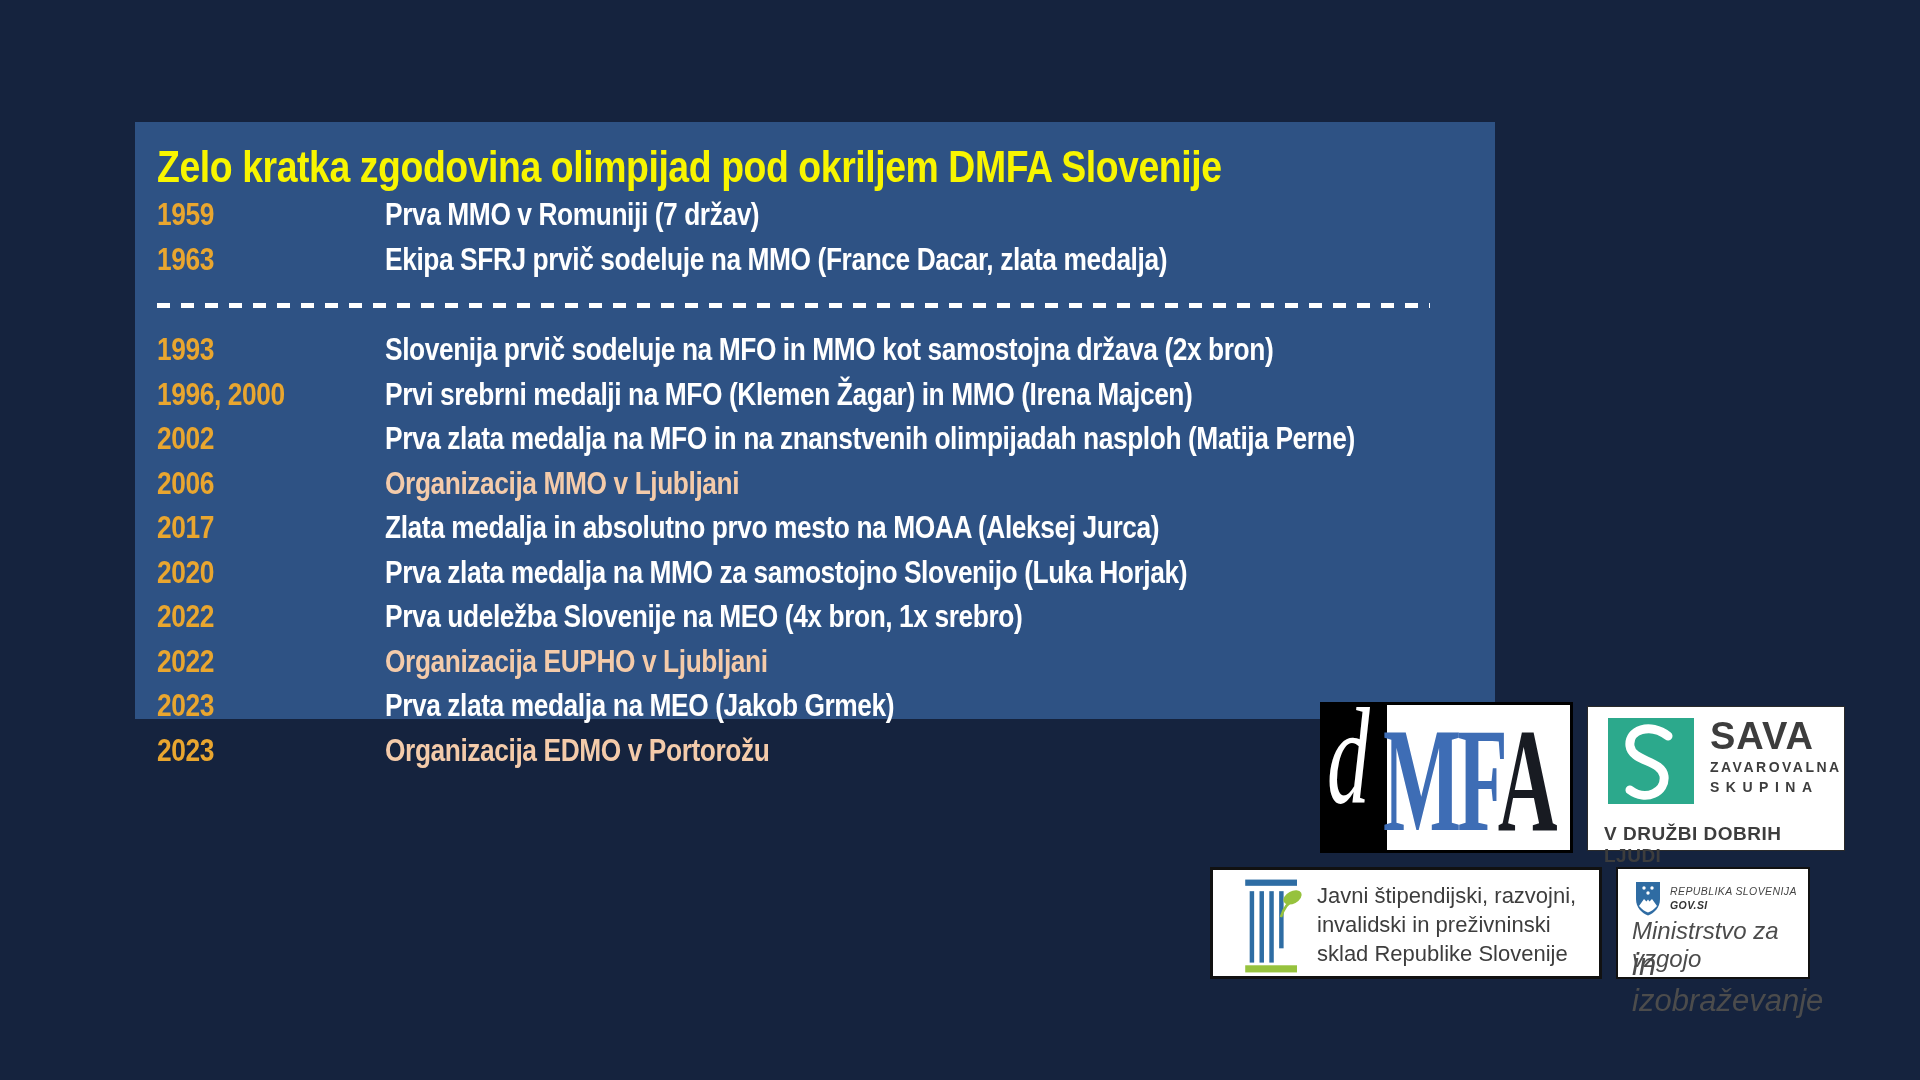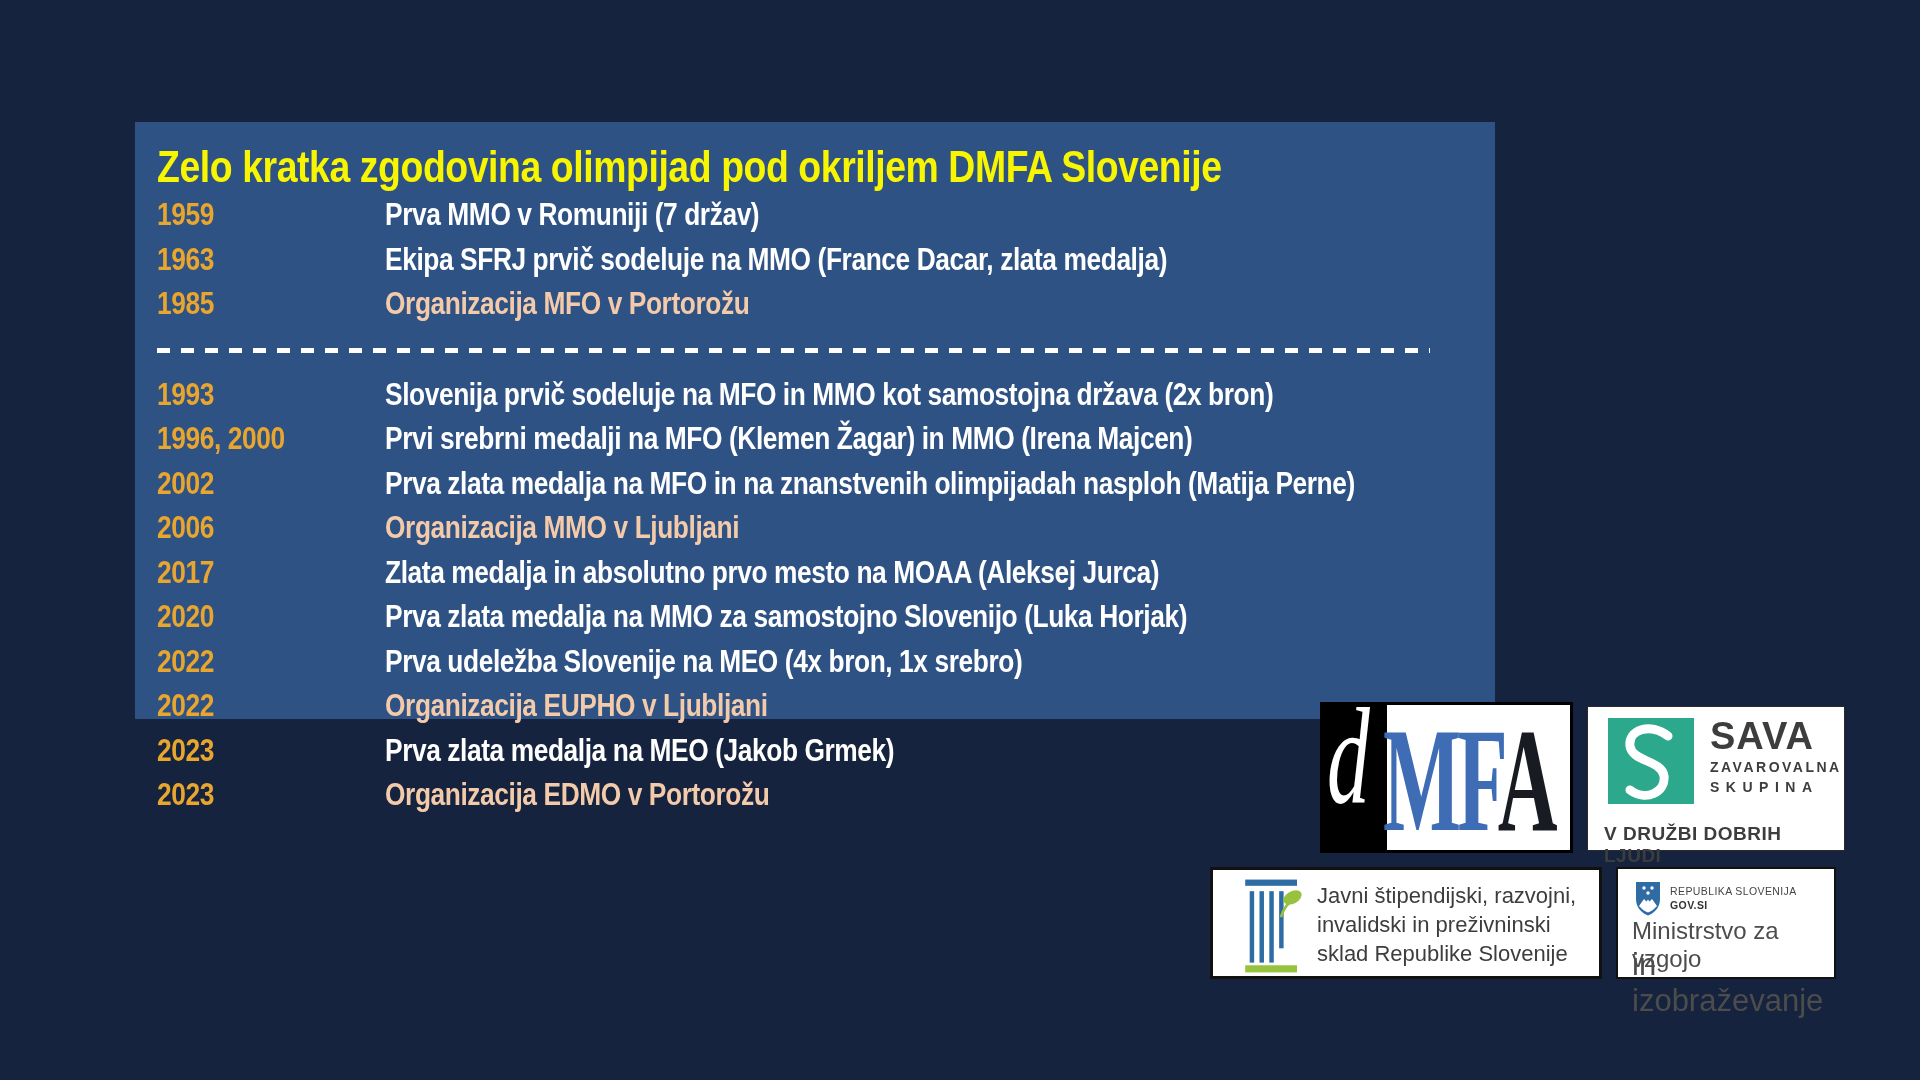--- a/index.html
+++ b/index.html
@@ -45,21 +45,21 @@
   .sava-sub1{position:absolute;left:122px;top:52px;font-size:14px;font-weight:bold;color:var(--logo-text-dark);letter-spacing:2.5px;}
   .sava-sub2{position:absolute;left:122px;top:72px;font-size:14px;font-weight:bold;color:var(--logo-text-dark);letter-spacing:6.5px;}
   .sava-tagline{position:absolute;left:16px;top:116px;font-size:19px;font-weight:bold;color:var(--logo-text-dark);letter-spacing:.5px;}
 
   
   .logo-sklad{left:1210px;top:867px;width:392px;height:112px;border:3px solid #111;}
   .sklad-icon{position:absolute;left:24px;top:6px;}
   .sklad-text{position:absolute;left:104px;top:11px;font-size:22px;line-height:29px;color:var(--logo-text-dark);}
 
   
-  .logo-ministry{left:1616px;top:867px;width:220px;height:112px;border:2px solid #111;}
+  .logo-ministry{left:1616px;top:867px;width:194px;height:112px;border:2px solid #111;font-style:italic;}
   .min-crest{position:absolute;left:16px;top:12px;}
   .min-republic{position:absolute;left:52px;top:16px;font-size:10.5px;color:#454545;letter-spacing:.4px;}
   .min-gov{position:absolute;left:52px;top:30px;font-size:10.5px;font-weight:bold;color:#333;letter-spacing:.4px;}
   .min-line1{position:absolute;left:14px;top:48px;font-size:24px;color:#4c4c4c;}
   .min-line2{position:absolute;left:14px;top:78px;font-size:31px;color:#4c4c4c;}
 </style>
 </head>
 <body>
 
 <div id="stage">
@@ -71,24 +71,20 @@
     <span class="year condensed">1959</span>
     <span class="desc condensed">Prva MMO v Romuniji (7 držav)</span>
   </div>
 
   <div class="row">
     <span class="year condensed">1963</span>
     <span class="desc condensed">Ekipa SFRJ prvič sodeluje na MMO (France Dacar, zlata medalja)</span>
   </div>
 
 
-  <div class="row highlight">
-    <span class="year condensed">1985</span>
-    <span class="desc condensed">Organizacija MFO v Portorožu</span>
-  </div>
 </div>
     <div class="separator"></div>
     <div id="bottom-rows">
   <div class="row">
     <span class="year condensed">1993</span>
     <span class="desc condensed">Slovenija prvič sodeluje na MFO in MMO kot samostojna država (2x bron)</span>
   </div>
 
   <div class="row">
     <span class="year condensed">1996, 2000</span>

